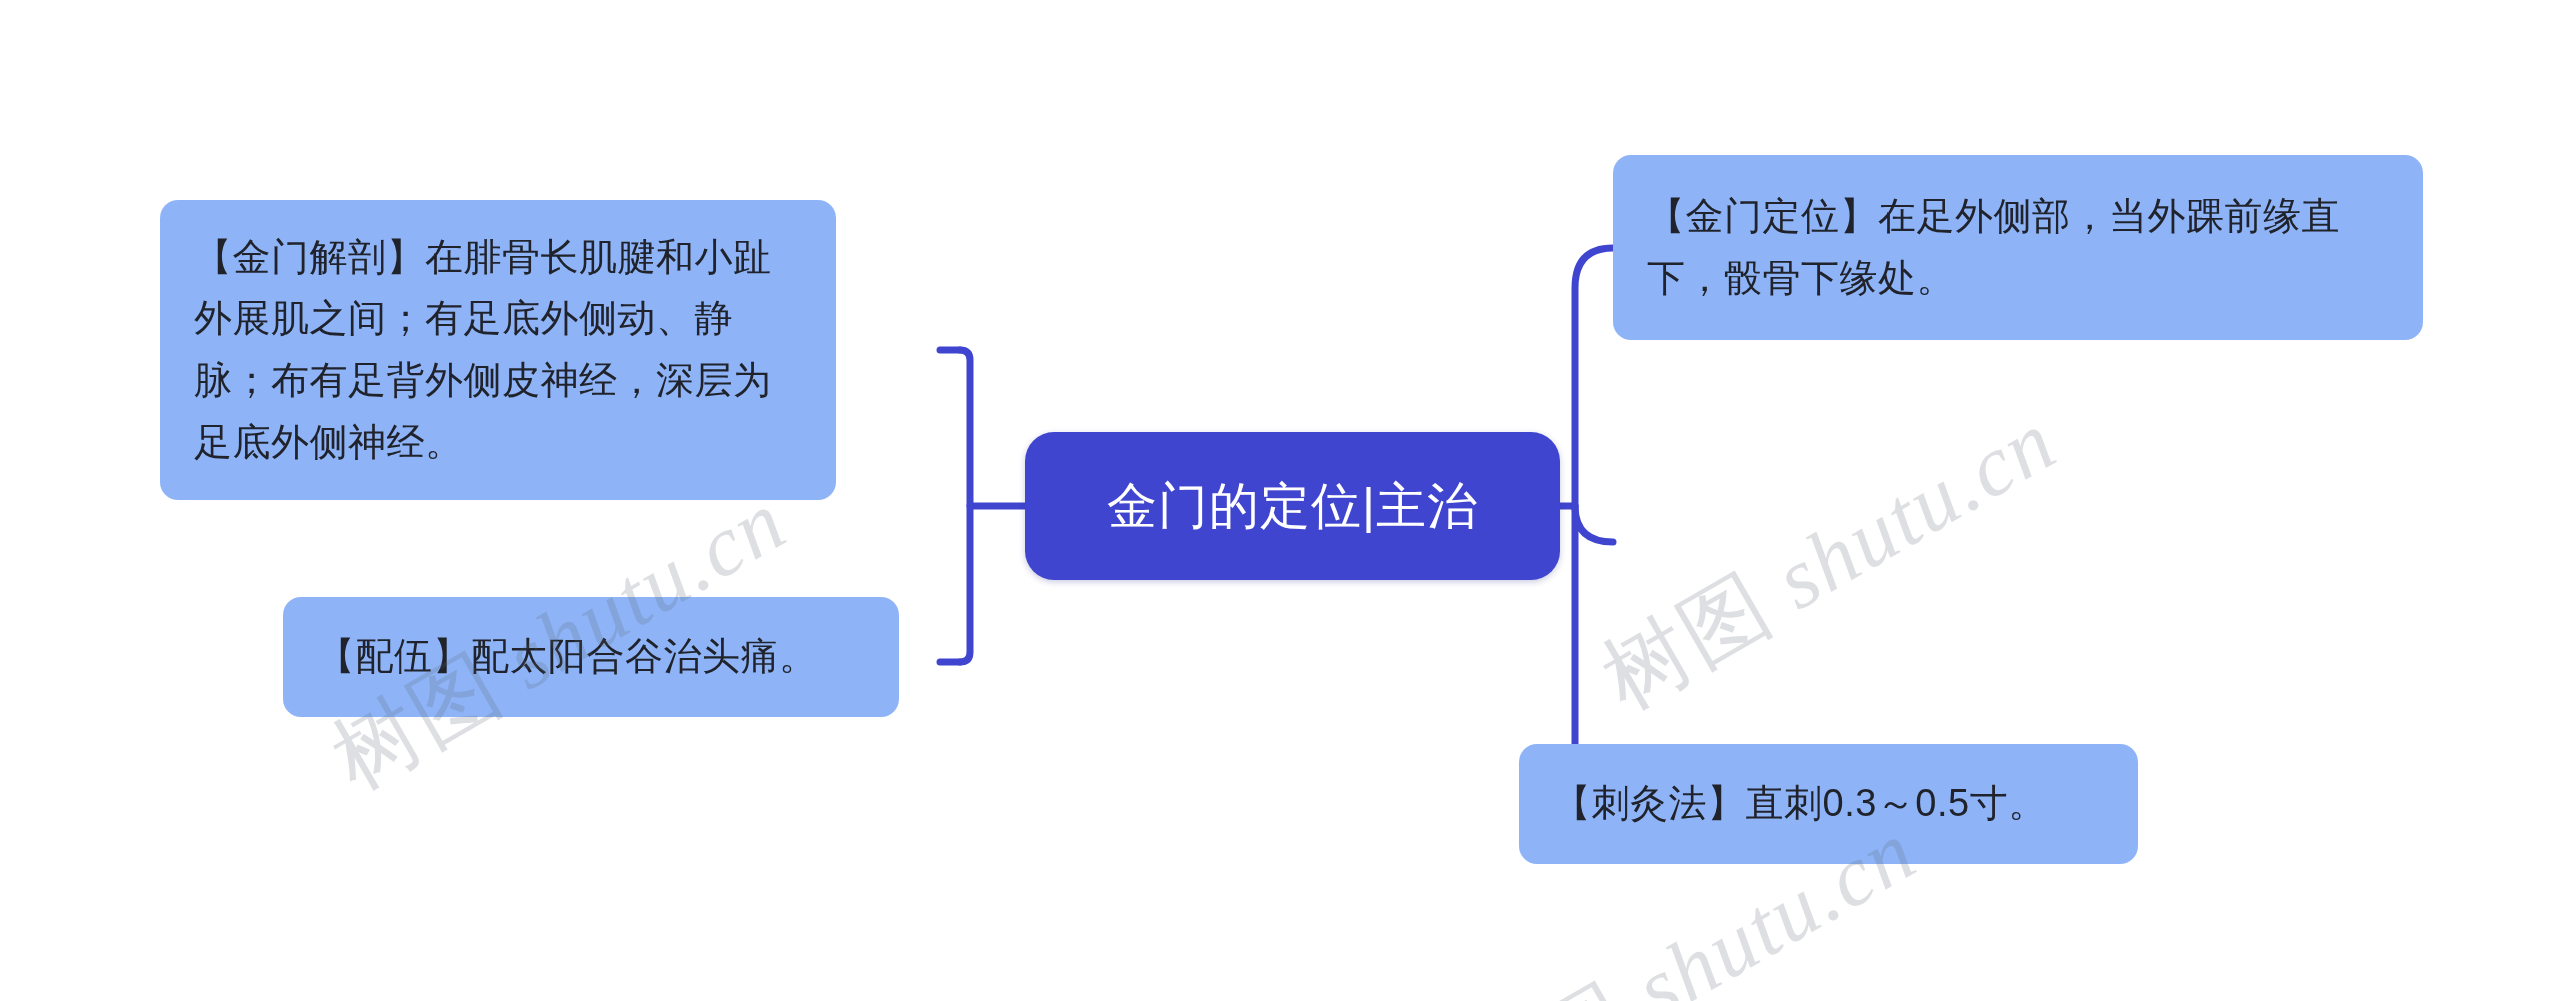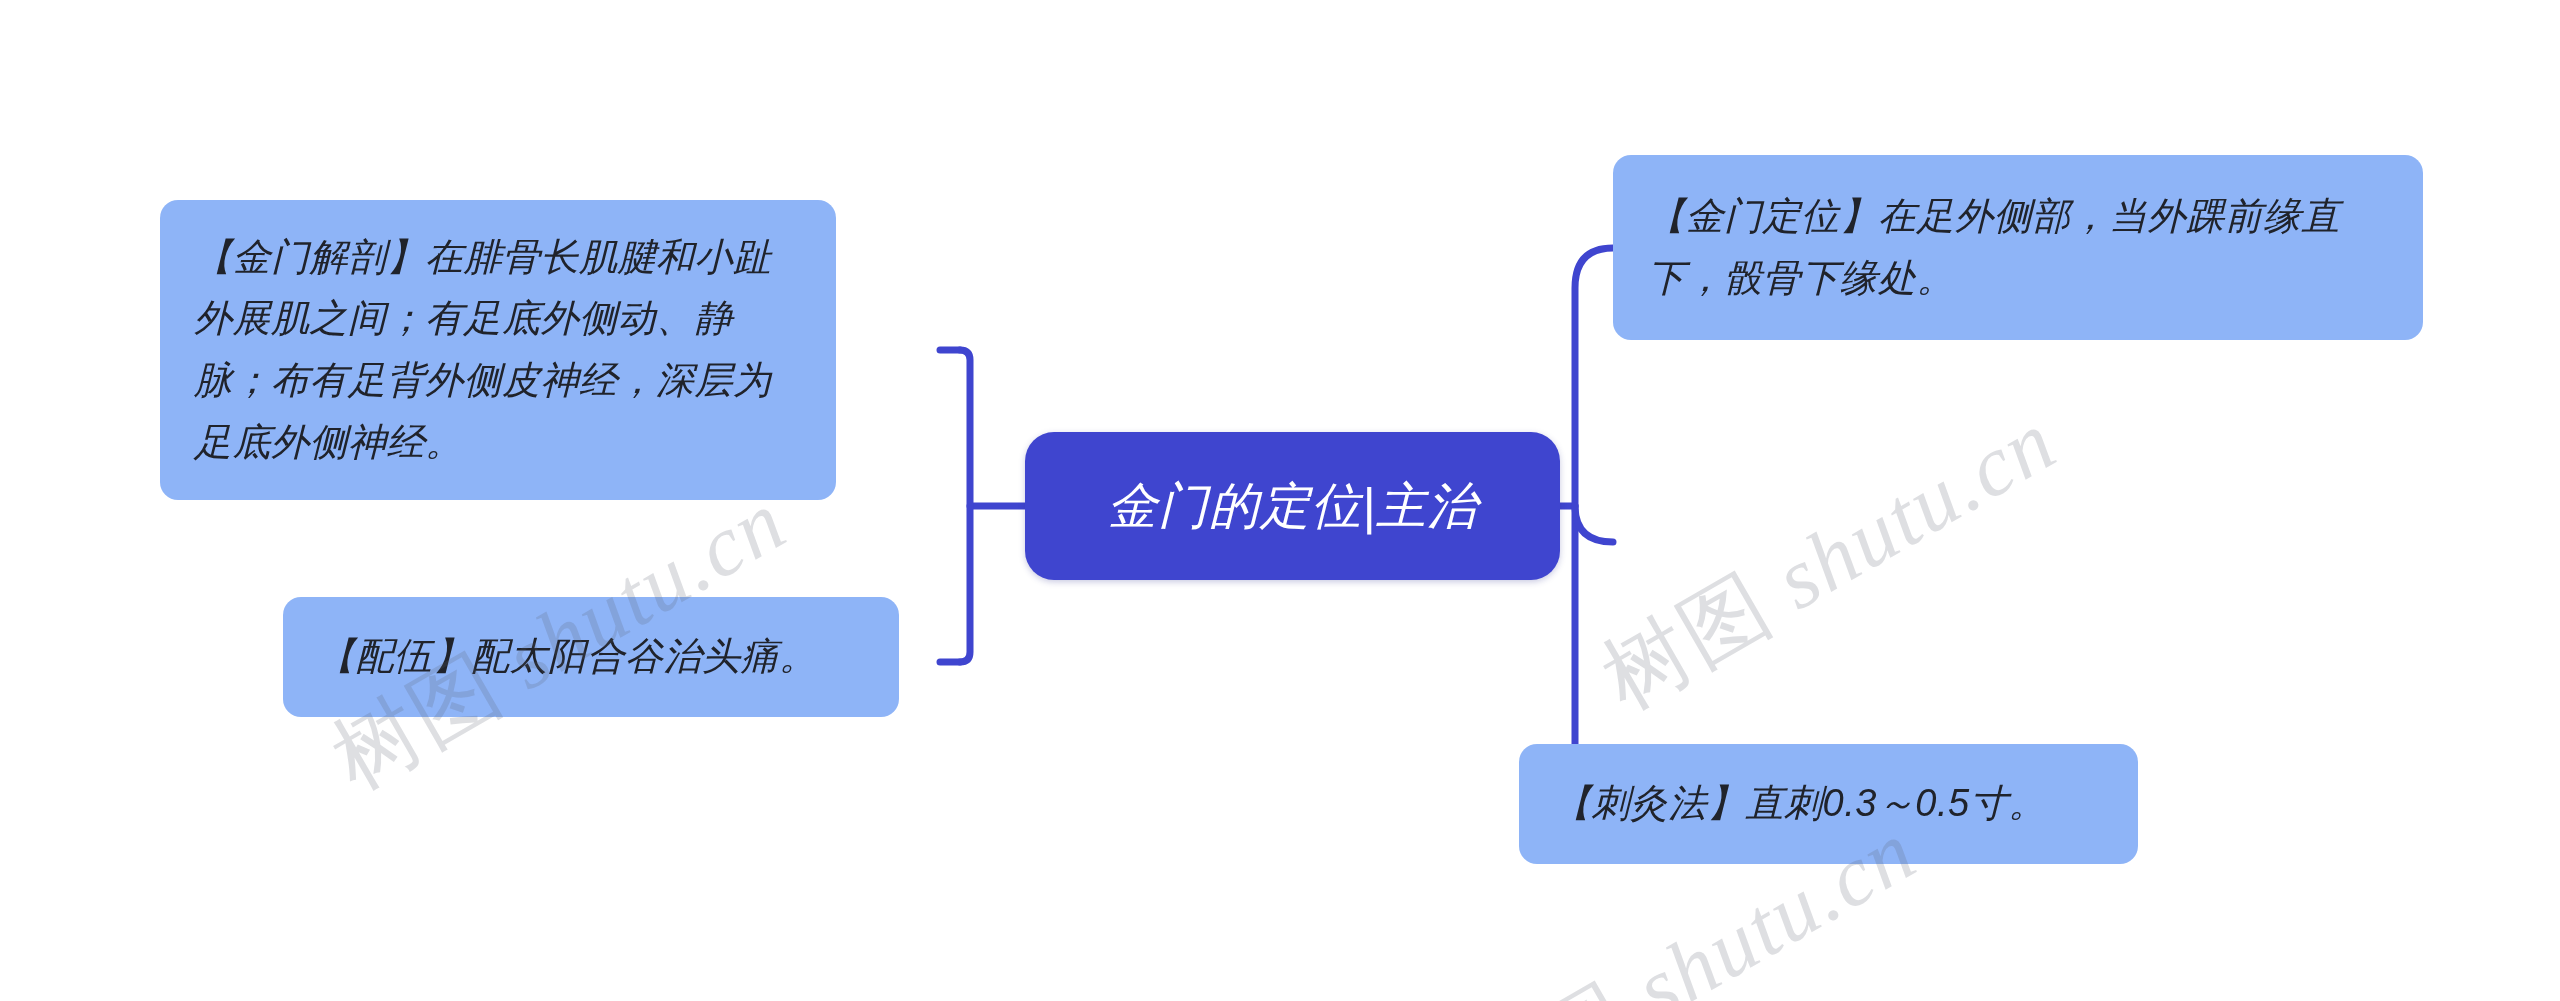--- a/index.html
+++ b/index.html
@@ -61,21 +61,20 @@
   }
 
   
   .node {
     position: absolute;
     z-index: 2;
     box-sizing: border-box;
     border-radius: 18px;
     display: flex;
     align-items: center;
-    font-style: italic;
   }
 
   .node-leaf {
     background: #8eb4f7;
     color: #20232b;
     padding: 26px 34px;
   }
 
   .node-leaf .node-text {
     font-size: 38px;

